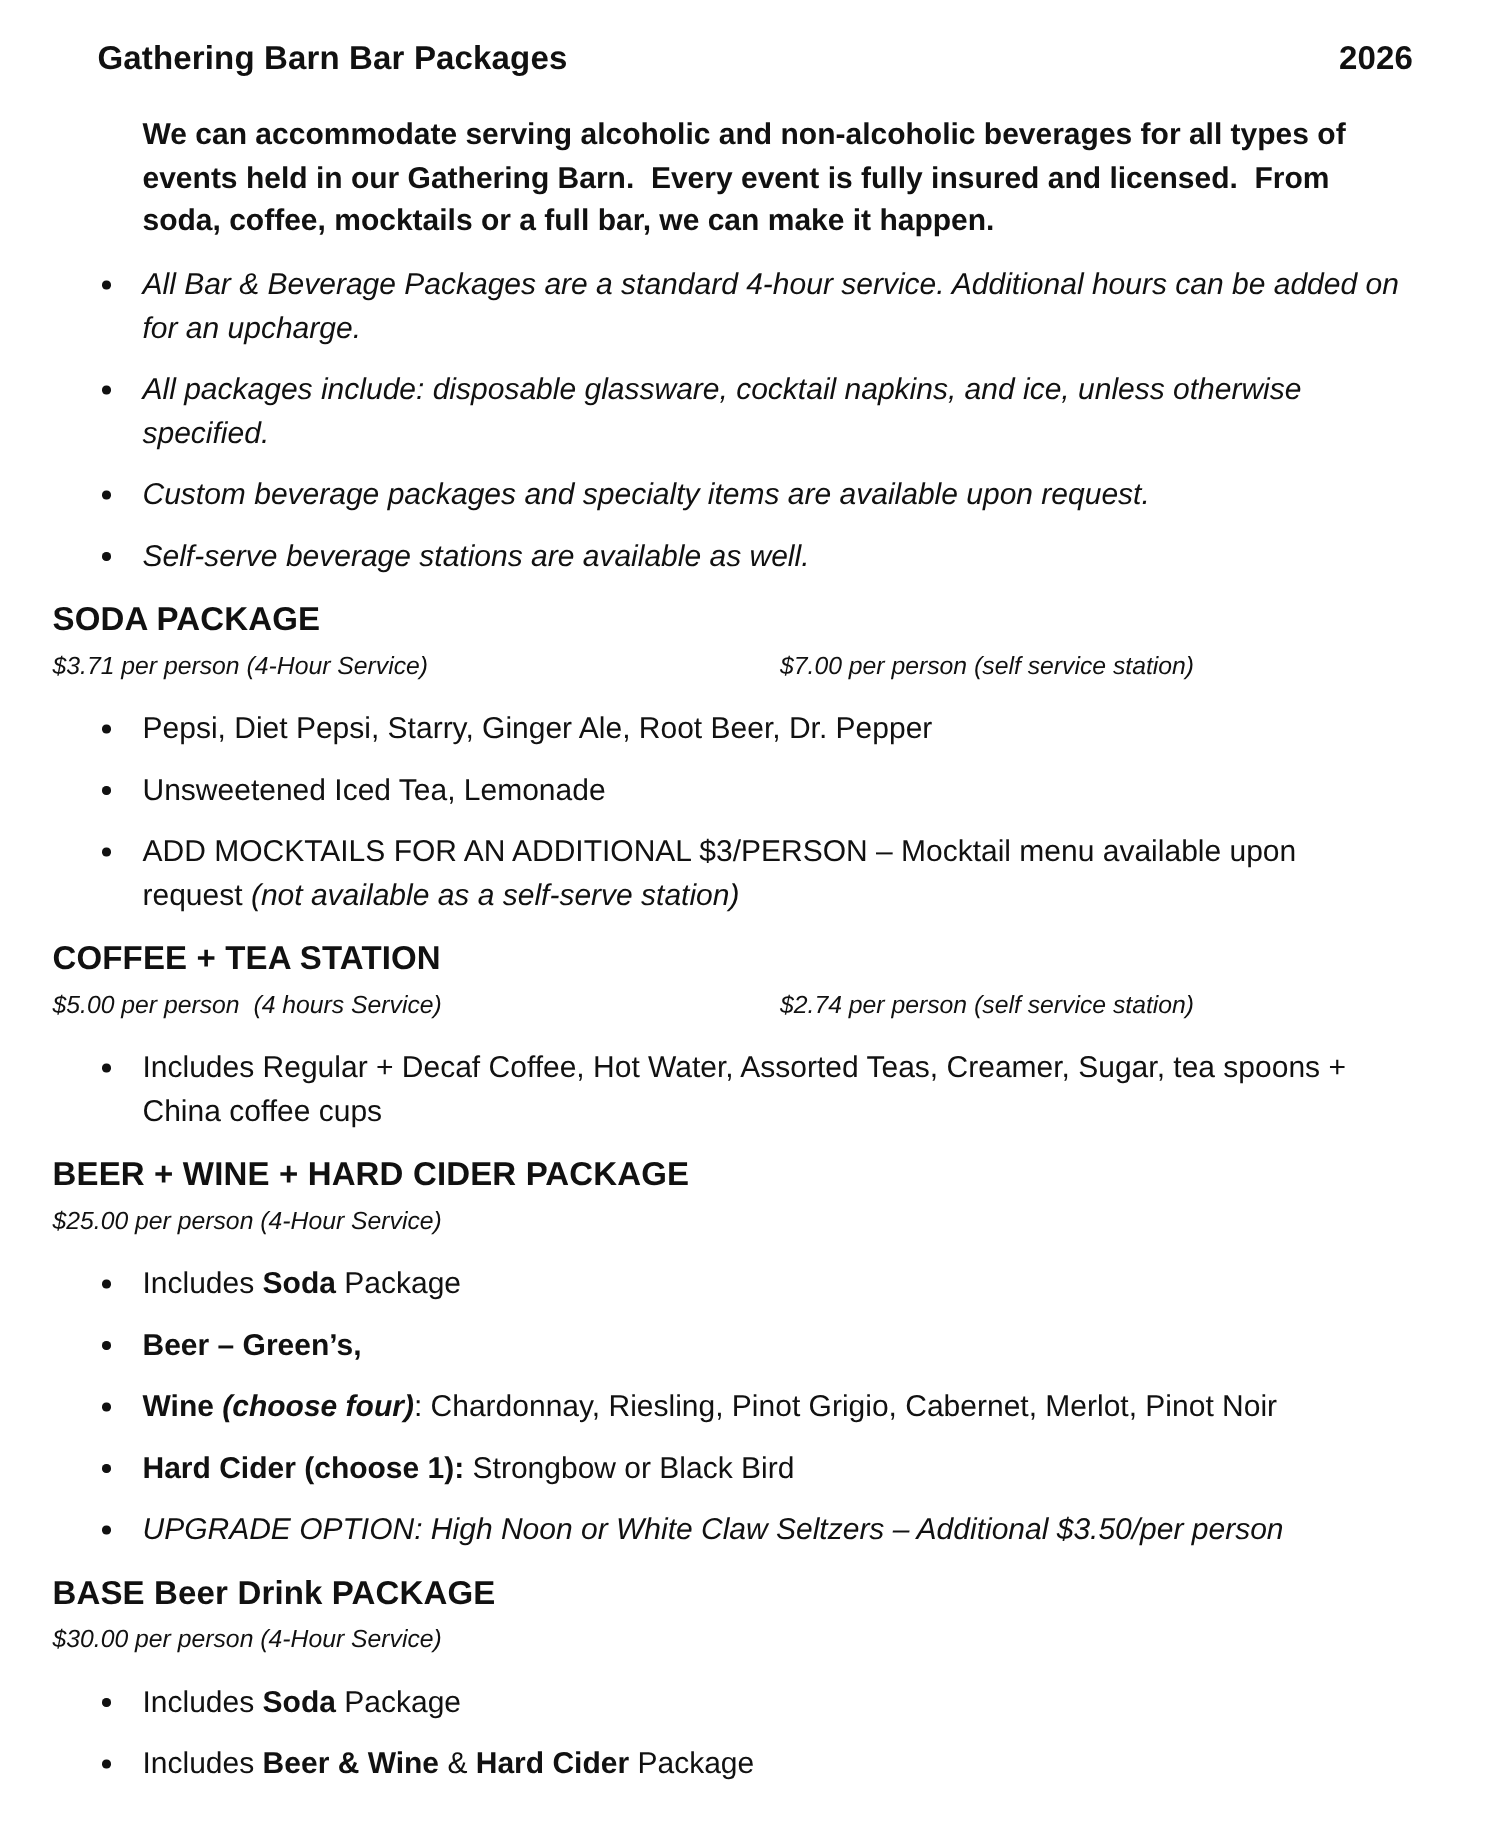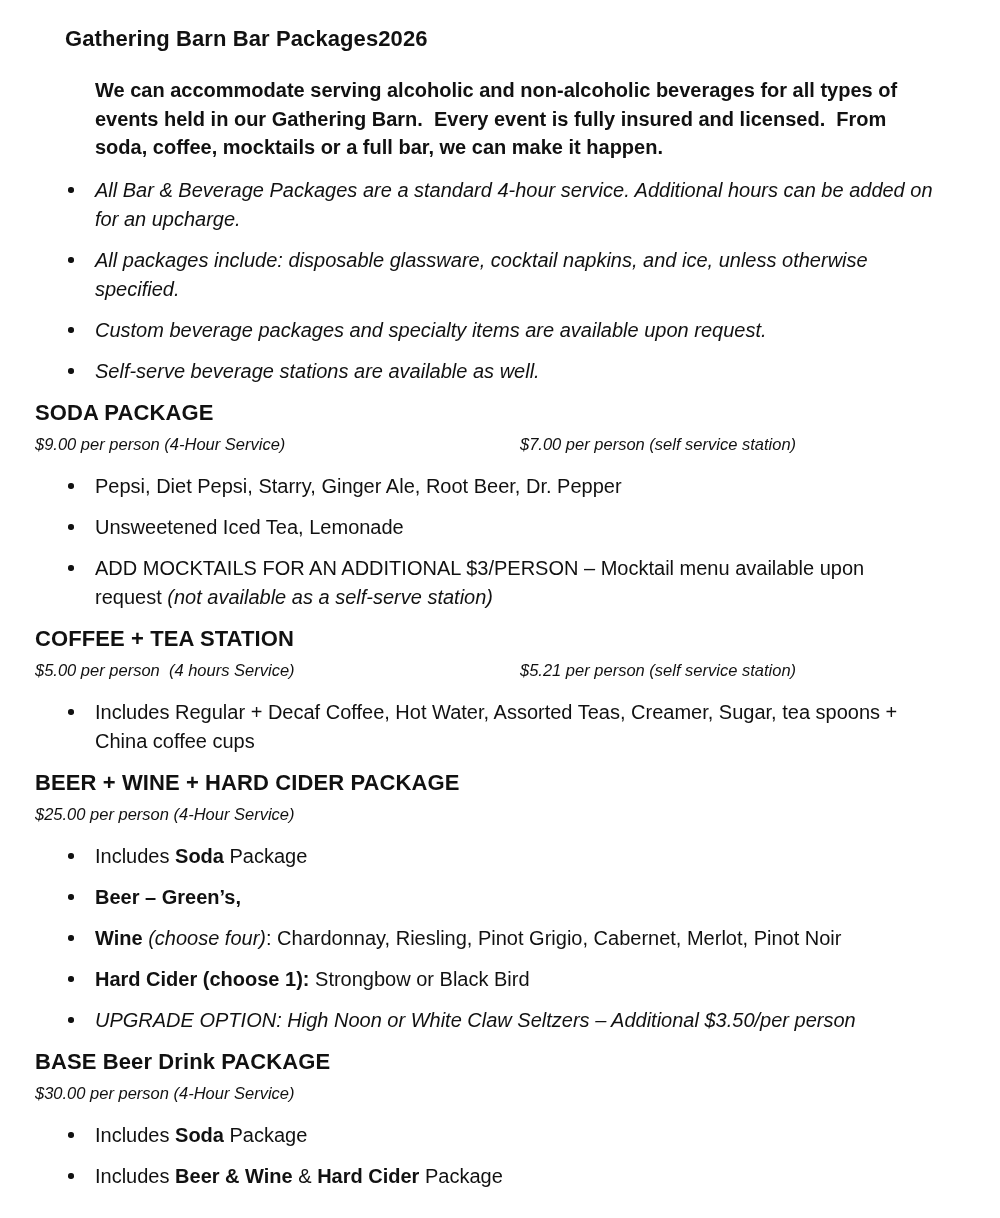--- a/index.html
+++ b/index.html
@@ -13,21 +13,21 @@
     overflow: hidden;
     font-family: "Liberation Sans", "DejaVu Sans", sans-serif;
     color: #111111;
   }
   .doc {
     padding: 24px 58px 30px 35px;
   }
   
   .title-row {
     display: flex;
-    justify-content: flex-start;
+    justify-content: space-between;
     align-items: baseline;
     padding-left: 30px;
     margin-bottom: 22px;
   }
   .doc-title, .doc-year {
     font-size: 22px;
     font-weight: 700;
     letter-spacing: 0.1px;
     line-height: 30px;
     white-space: pre-wrap;
@@ -87,21 +87,21 @@
   .price-left {
     flex: 0 0 485px;
   }
   .price-right {
     flex: 1;
   }
   
   .seg-r { font-weight: 400; font-style: normal; text-align: center; }
   .seg-b { font-weight: 700; font-style: normal; }
   .seg-i { font-weight: 400; font-style: italic; }
-  .seg-bi { font-weight: 400; font-style: italic; }
+  .seg-bi { font-weight: 700; font-style: italic; }
 </style>
 </head>
 <body>
 
 <div class="doc">
   <div class="title-row">
     <span class="doc-title">Gathering Barn Bar Packages</span>
     <span class="doc-year">2026</span>
   </div>
   <p class="intro">We can accommodate serving alcoholic and non-alcoholic beverages for all types of events held in our Gathering Barn.  Every event is fully insured and licensed.  From soda, coffee, mocktails or a full bar, we can make it happen.</p>
@@ -126,21 +126,21 @@
           <span class="bullet-text"><span class="seg-i">Custom beverage packages and specialty items are available upon request.</span></span>
         </div>
         <div class="bullet-item">
           <span class="bullet-marker">
             <span class="bullet-dot"></span>
           </span>
           <span class="bullet-text"><span class="seg-i">Self-serve beverage stations are available as well.</span></span>
         </div>
       </div>
       <div class="section-heading">SODA PACKAGE</div>
-      <div class="price-row"><span class="price-left">$9.00 per person (4-Hour Service)</span><span class="price-right">$7.00 per person (self service station)</span></div>
+      <div class="price-row"><span class="price-left">$3.71 per person (4-Hour Service)</span><span class="price-right">$7.00 per person (self service station)</span></div>
       <div class="bullet-list">
         <div class="bullet-item">
           <span class="bullet-marker">
             <span class="bullet-dot"></span>
           </span>
           <span class="bullet-text"><span class="seg-r">Pepsi, Diet Pepsi, Starry, Ginger Ale, Root Beer, Dr. Pepper</span></span>
         </div>
         <div class="bullet-item">
           <span class="bullet-marker">
             <span class="bullet-dot"></span>
@@ -148,21 +148,21 @@
           <span class="bullet-text"><span class="seg-r">Unsweetened Iced Tea, Lemonade</span></span>
         </div>
         <div class="bullet-item">
           <span class="bullet-marker">
             <span class="bullet-dot"></span>
           </span>
           <span class="bullet-text"><span class="seg-r">ADD MOCKTAILS FOR AN ADDITIONAL $3/PERSON – Mocktail menu available upon request </span><span class="seg-i">(not available as a self-serve station)</span></span>
         </div>
       </div>
       <div class="section-heading">COFFEE + TEA STATION</div>
-      <div class="price-row"><span class="price-left">$5.00 per person  (4 hours Service)</span><span class="price-right">$5.21 per person (self service station)</span></div>
+      <div class="price-row"><span class="price-left">$5.00 per person  (4 hours Service)</span><span class="price-right">$2.74 per person (self service station)</span></div>
       <div class="bullet-list">
         <div class="bullet-item">
           <span class="bullet-marker">
             <span class="bullet-dot"></span>
           </span>
           <span class="bullet-text"><span class="seg-r">Includes Regular + Decaf Coffee, Hot Water, Assorted Teas, Creamer, Sugar, tea spoons + China coffee cups</span></span>
         </div>
       </div>
       <div class="section-heading">BEER + WINE + HARD CIDER PACKAGE</div>
       <div class="price-row"><span class="price-left">$25.00 per person (4-Hour Service)</span></div>

